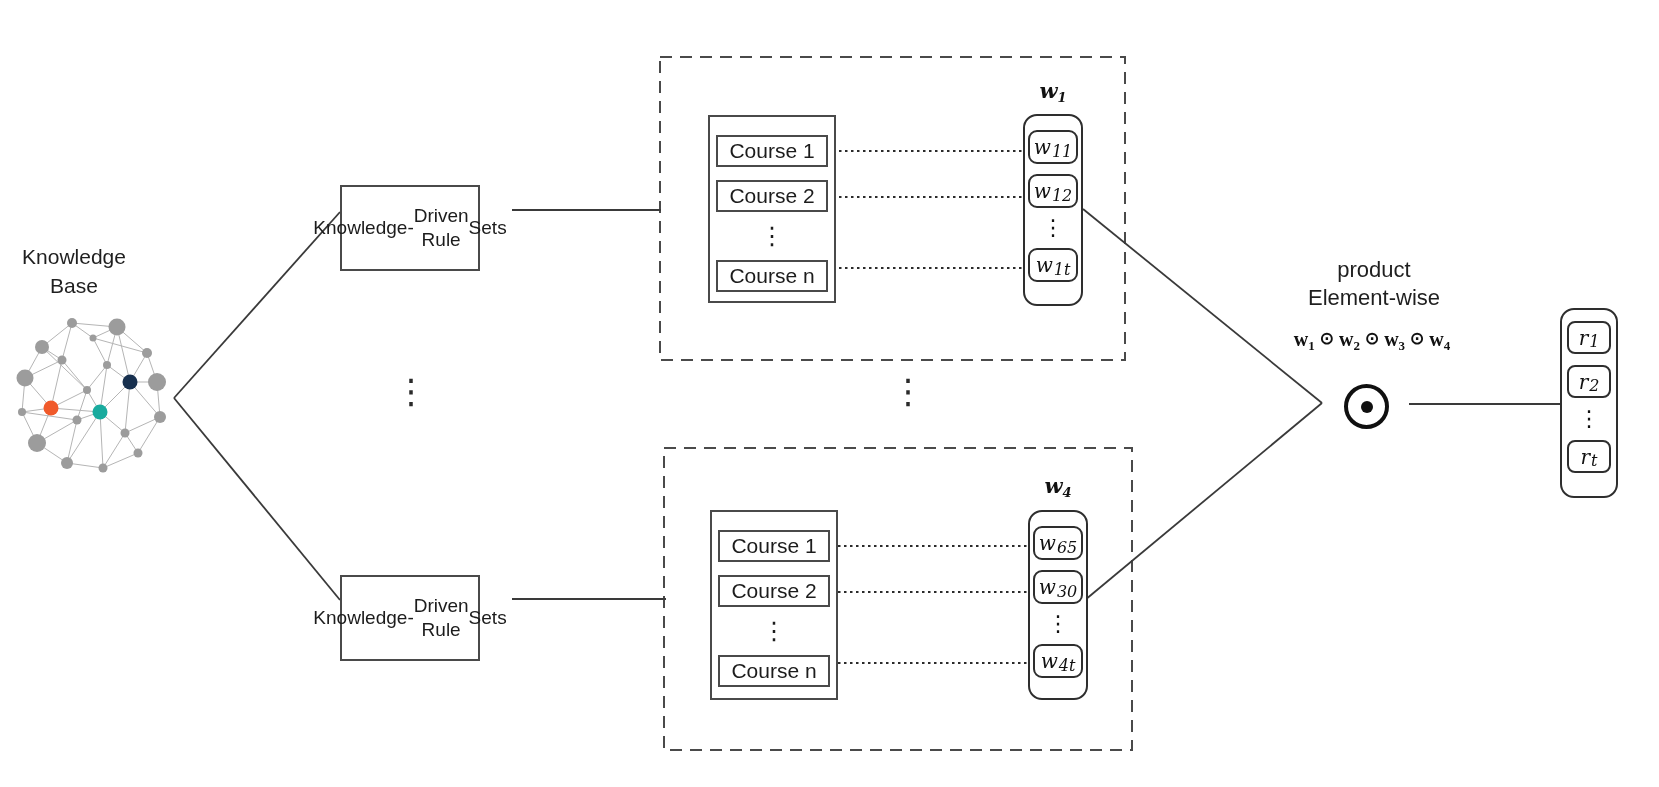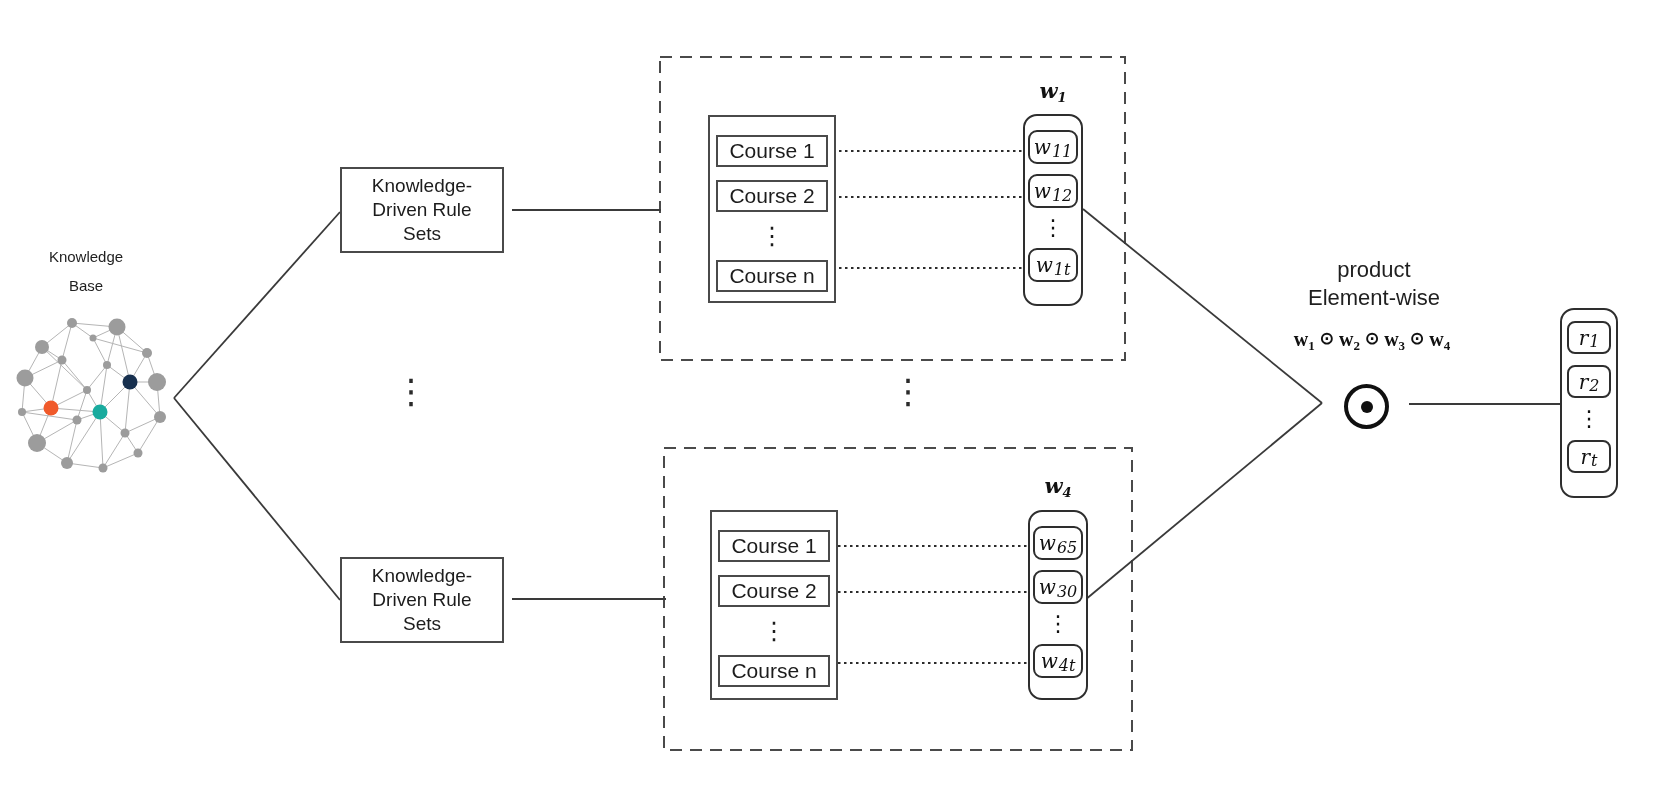--- a/index.html
+++ b/index.html
@@ -2,26 +2,26 @@
 <html><head>
 <meta charset="utf-8">
 <style>
   html,body{margin:0;padding:0;background:#ffffff;}
   .canvas{position:relative;width:1659px;height:787px;background:#fff;overflow:hidden;
           font-family:"Liberation Sans",sans-serif;color:#1c1c1c;}
   svg{display:block;}
   .lines{position:absolute;left:0;top:0;}
   .kg{position:absolute;left:5px;top:305px;}
 
-  .kb-label{position:absolute;left:16px;top:242px;width:140px;text-align:center;
-            font-size:15px;line-height:29px;color:#1f1f1f;}
-
-  .rule-box{position:absolute;left:340px;width:164px;height:86px;box-sizing:border-box;
-            border:2px solid #4a4a4a;display:flex;flex-direction:column;justify-content:center;
-            align-items:center;font-size:19px;line-height:24px;text-align:center;background:#fff;}
+  .kb-label{position:absolute;left:4px;top:242px;width:140px;text-align:center;
+            font-size:21px;line-height:29px;color:#1f1f1f;}
+
+  .rule-box{position:absolute;left:340px;width:140px;height:86px;box-sizing:border-box;
+            border:2px solid #4a4a4a;display:flex;flex-direction:row;justify-content:center;
+            align-items:center;font-size:19px;line-height:24px;text-align:center;background:#fff;margin-top:18px;}
   .rule-top{top:167px;}
   .rule-bottom{top:557px;}
 
   .ccont{position:absolute;width:128px;box-sizing:border-box;border:2px solid #4a4a4a;
          display:flex;flex-direction:column;align-items:center;background:#fff;}
   .ccont-top{left:708px;top:115px;height:188px;padding-top:18px;gap:13px;}
   .ccont-bottom{left:710px;top:510px;height:190px;padding-top:18px;gap:13px;}
   .course-box{width:112px;height:32px;box-sizing:border-box;border:2px solid #4a4a4a;
               display:flex;align-items:center;justify-content:center;font-size:21px;background:#fff;}
   .cdots{font-size:24px;line-height:22px;height:22px;color:#1c1c1c;}

